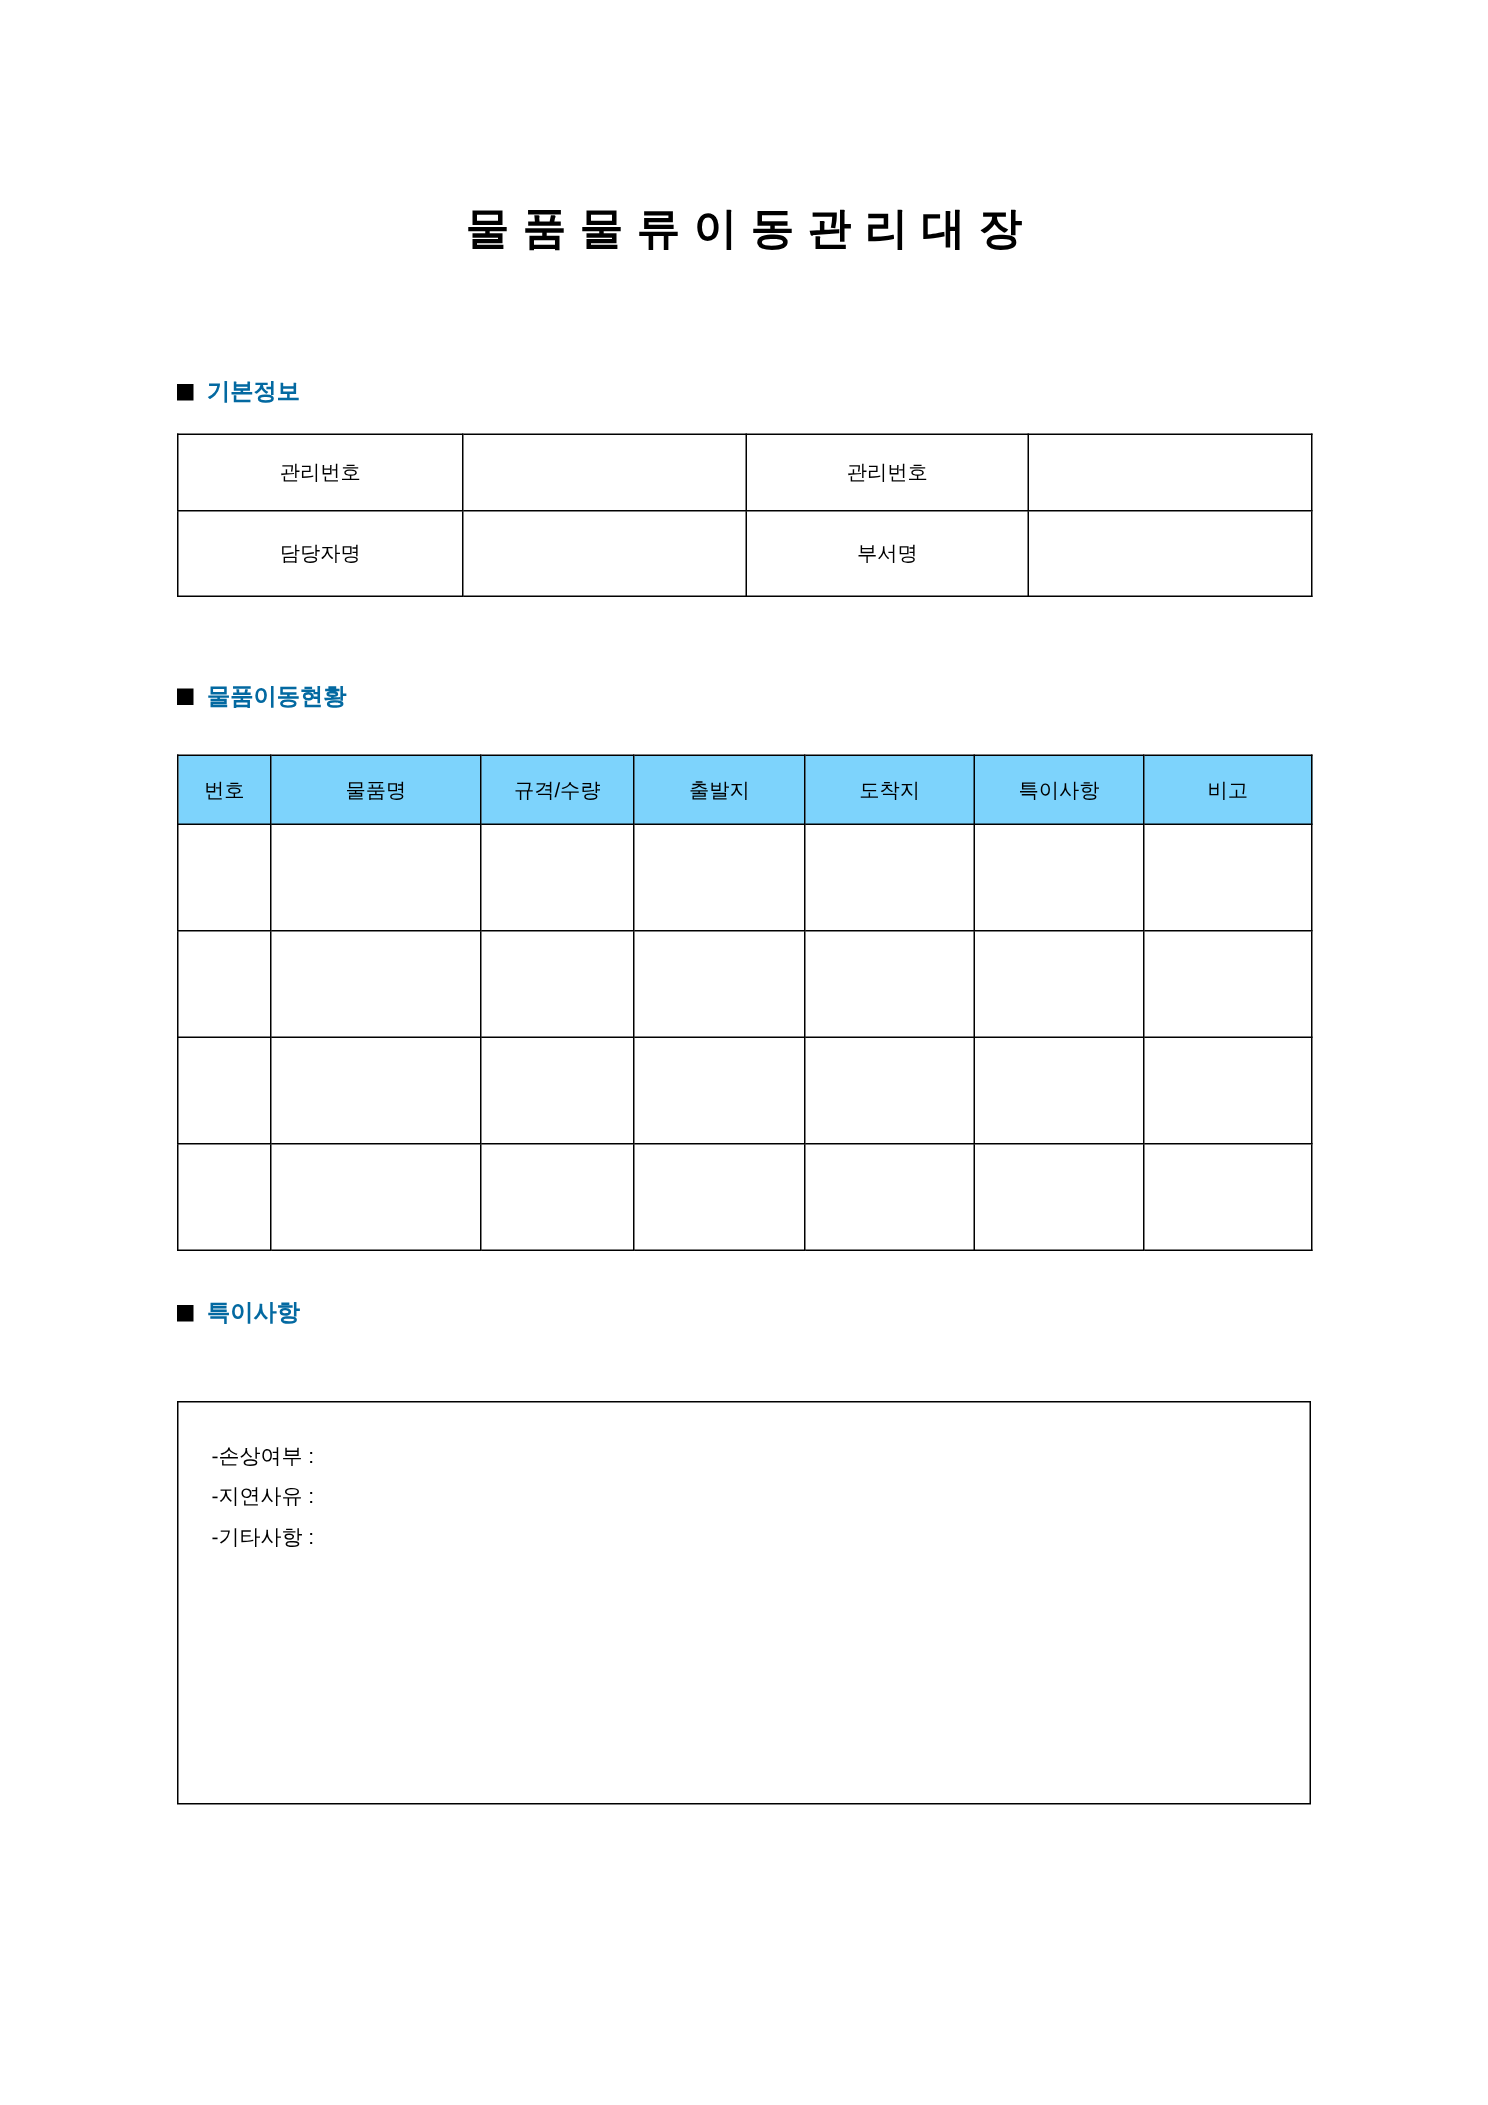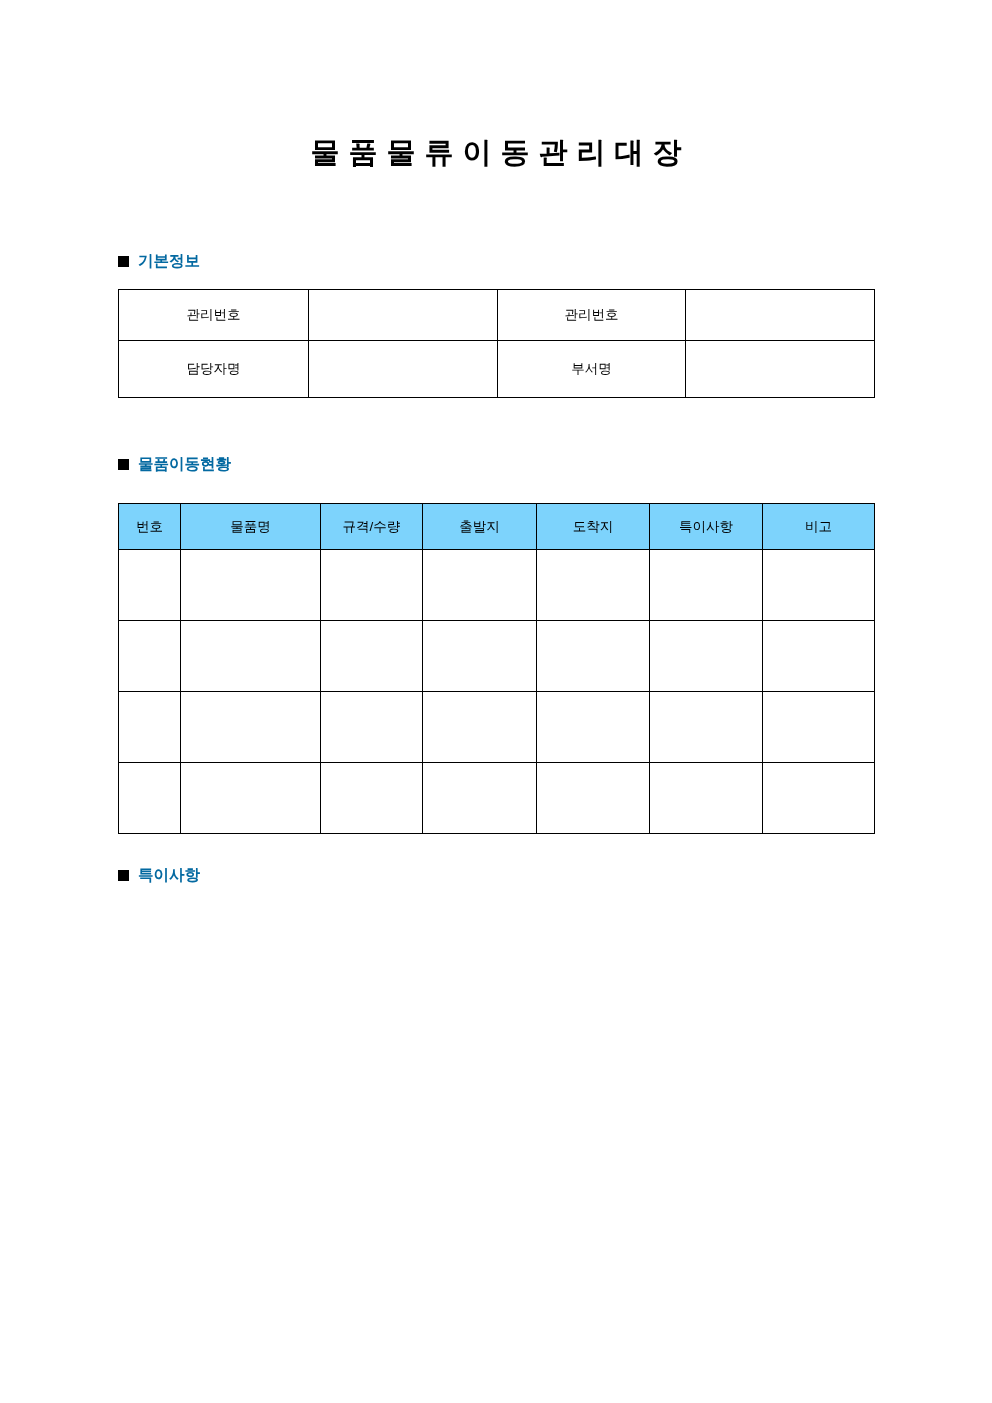--- a/index.html
+++ b/index.html
@@ -219,14 +219,21 @@
         <td class="data-cell"></td>
       </tr>
     </tbody>
   </table>
 
   <div class="section-head" id="sec-remarks">
     <span class="sq-marker"></span>
     <span>특이사항</span>
   </div>
 
+  <div id="remarks-box">
+    <div class="remarks-lines">
+      <div class="remarks-line">-손상여부 :</div>
+      <div class="remarks-line">-지연사유 :</div>
+      <div class="remarks-line">-기타사항 :</div>
+    </div>
+  </div>
 
 </div>
 
 </body></html>

